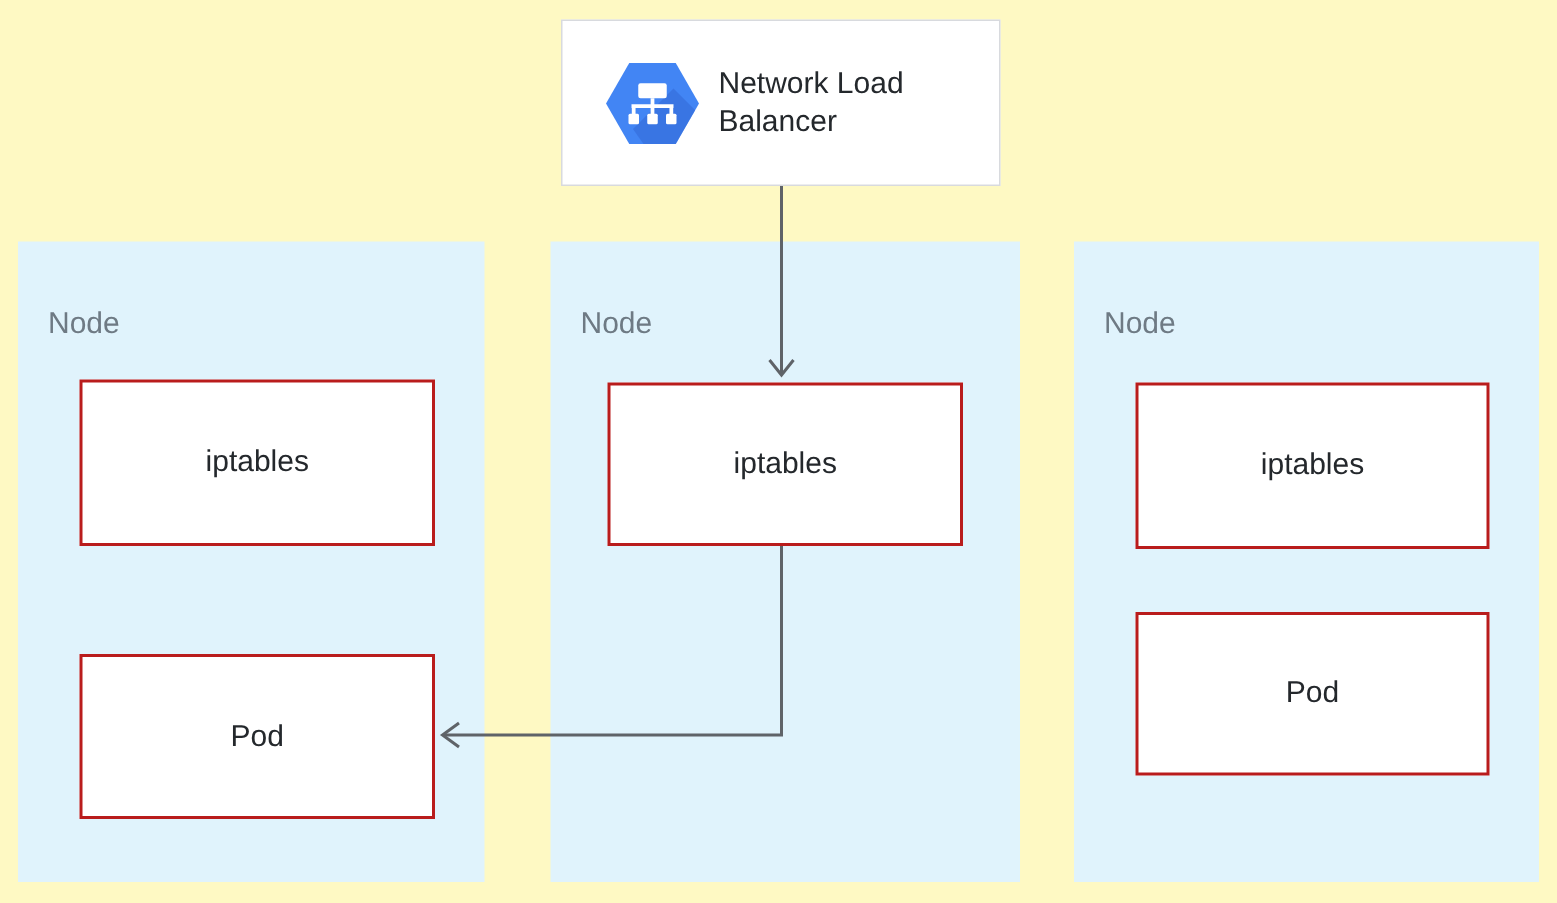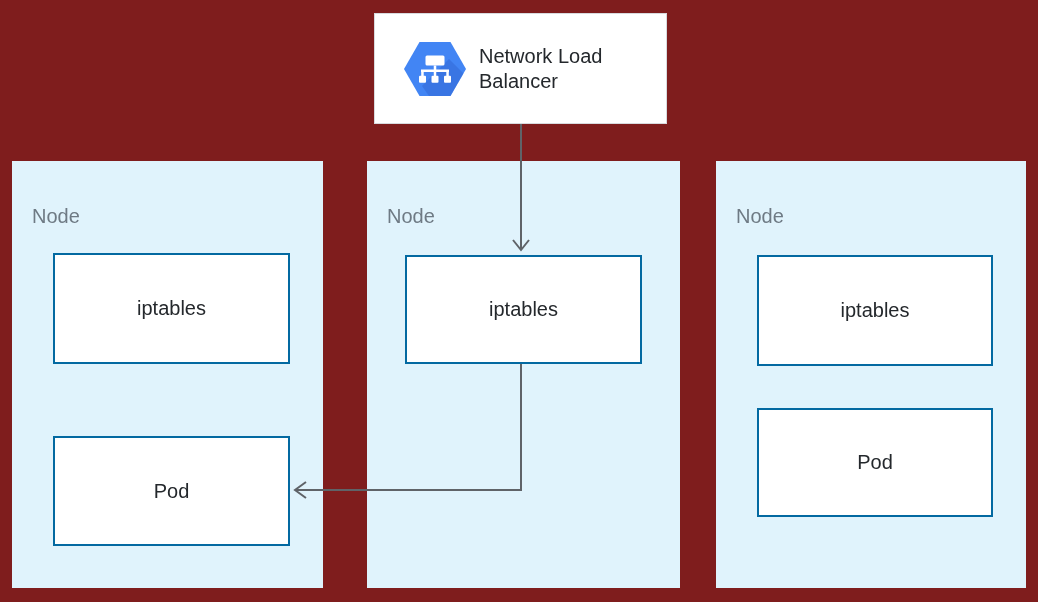--- a/index.html
+++ b/index.html
@@ -4,21 +4,21 @@
 <style>
   html, body {
     margin: 0;
     padding: 0;
     background: #ffffff;
   }
   .canvas {
     position: relative;
     width: 1038px;
     height: 602px;
-    background: #7f1d1d;
+    background: #fef9c3;
     font-family: "Liberation Sans", sans-serif;
     overflow: hidden;
   }
   
   .nlb-box {
     position: absolute;
     left: 374px;
     top: 13px;
     width: 293px;
     height: 111px;
@@ -58,21 +58,21 @@
     font-size: 20px;
     line-height: 24px;
     color: #6e7a84;
     margin-top: 20px;
   }
   
   .inner-box {
     position: absolute;
     box-sizing: border-box;
     background: #ffffff;
-    border: 2px solid #0369a1;
+    border: 2px solid #b91c1c;
     display: flex;
     align-items: center;
     justify-content: center;
     font-size: 20px;
     color: #24282c;
   }
   .iptables-1 { left: 41px; top: 92px; width: 237px; height: 111px; }
   .pod-1      { left: 41px; top: 275px; width: 237px; height: 110px; }
   .iptables-2 { left: 38px; top: 94px; width: 237px; height: 109px; }
   .iptables-3 { left: 41px; top: 94px; width: 236px; height: 111px; }

